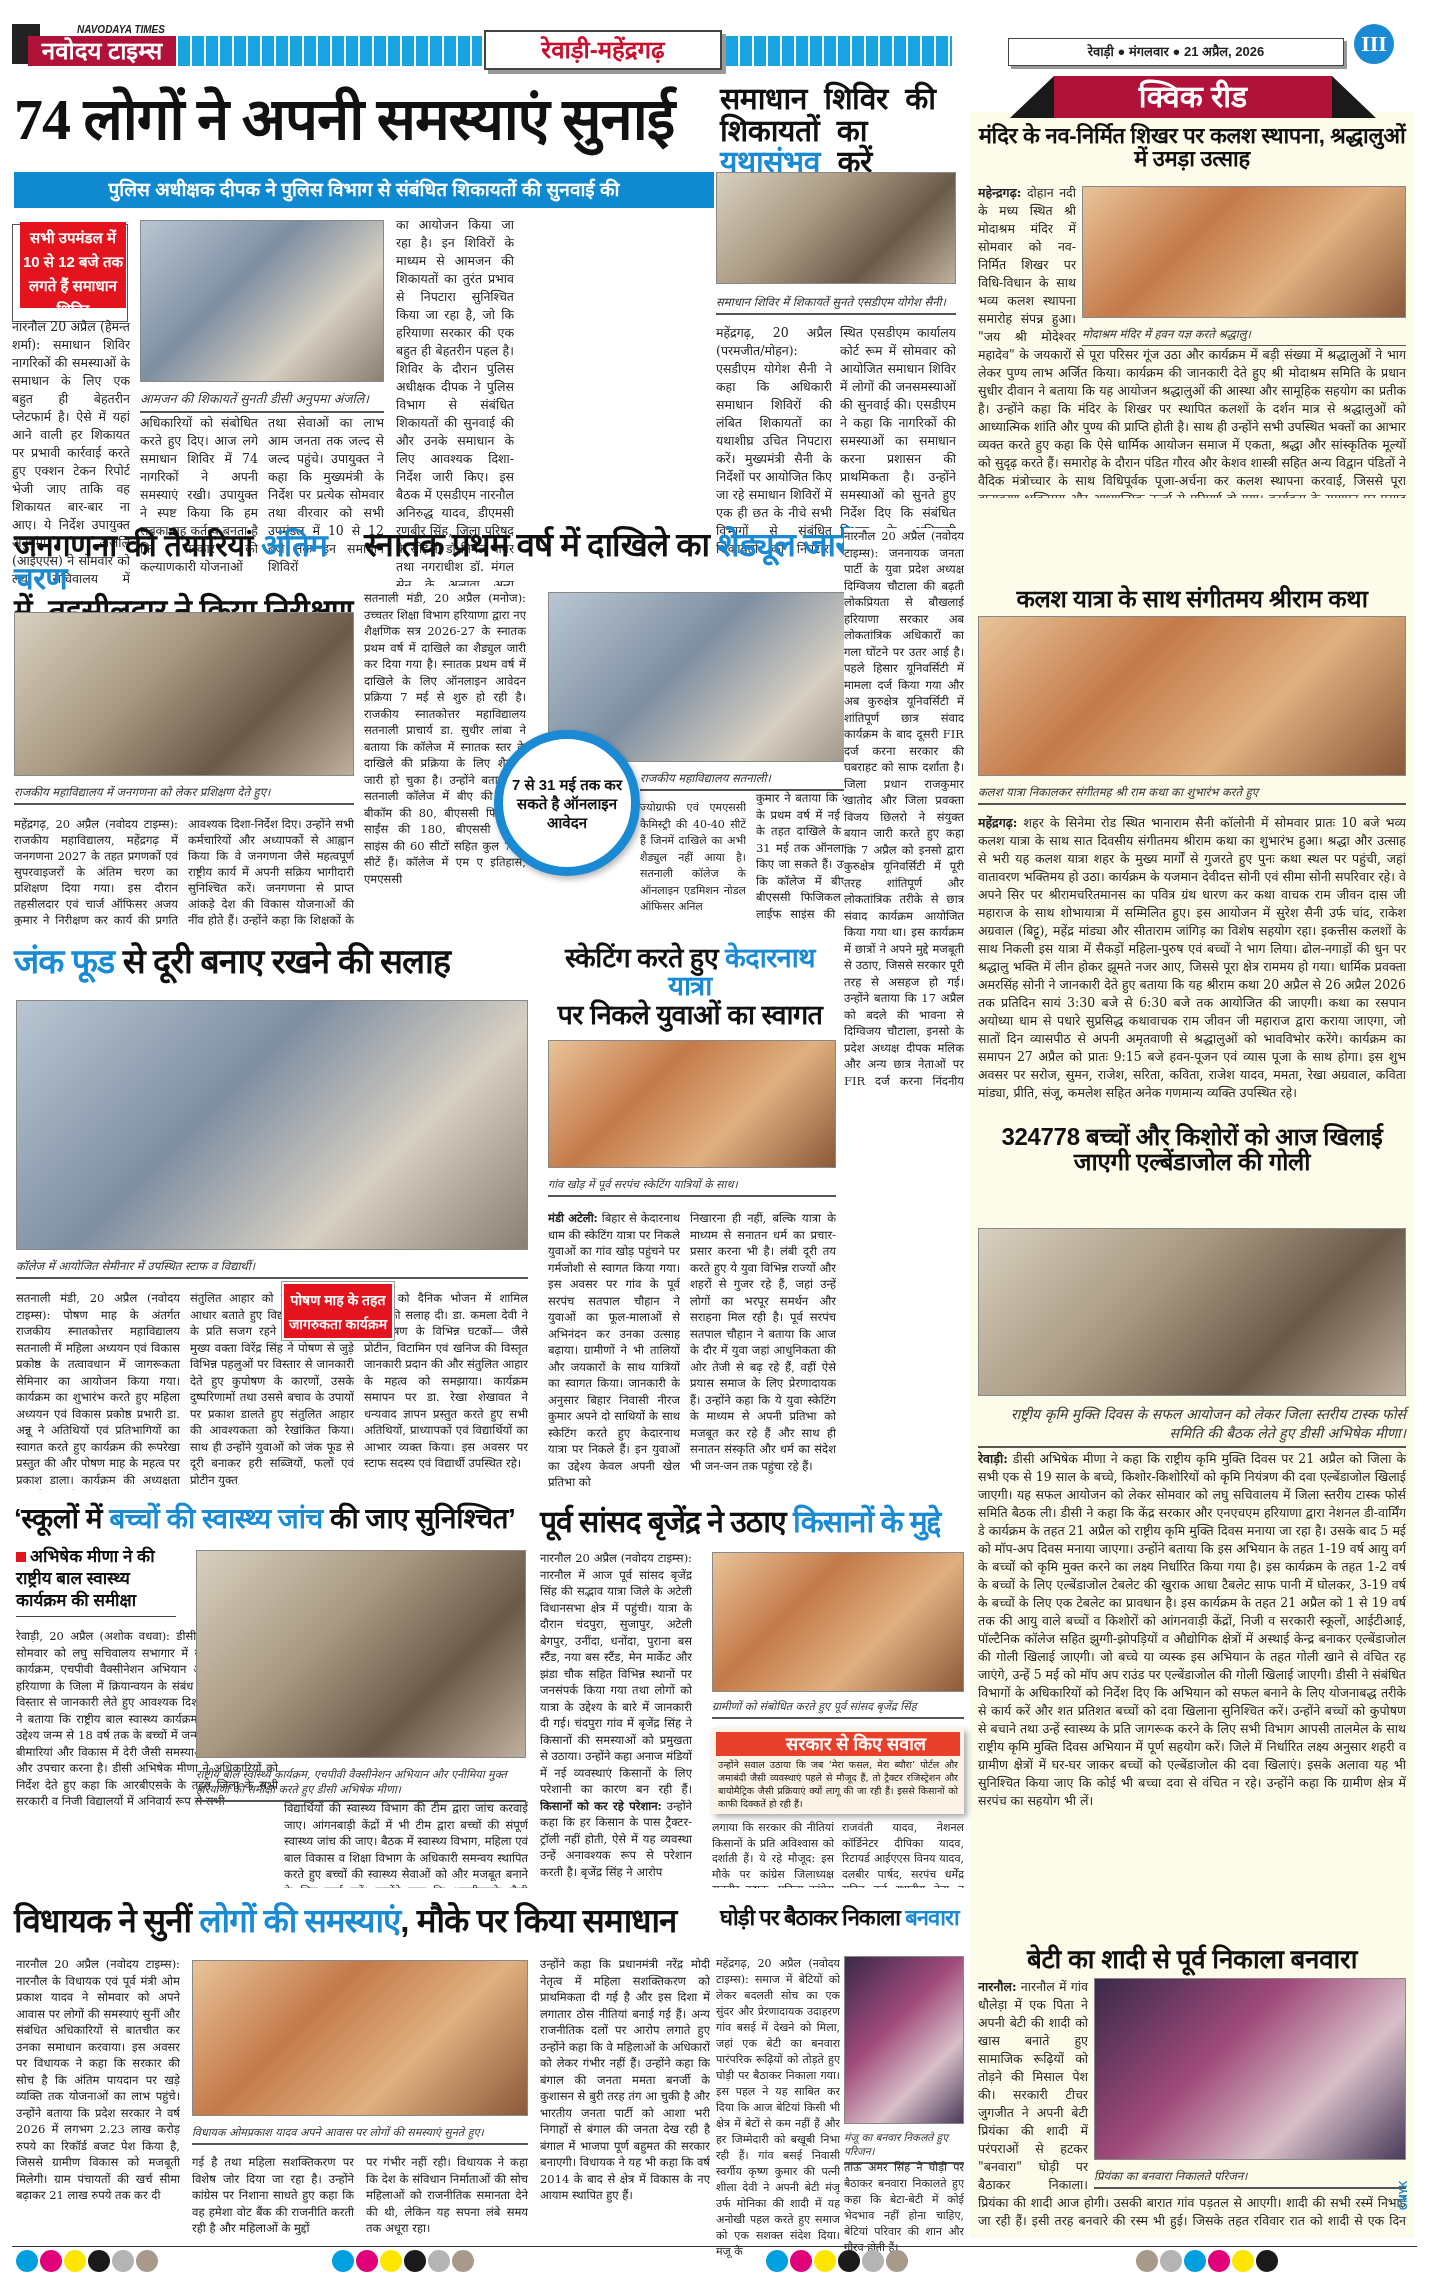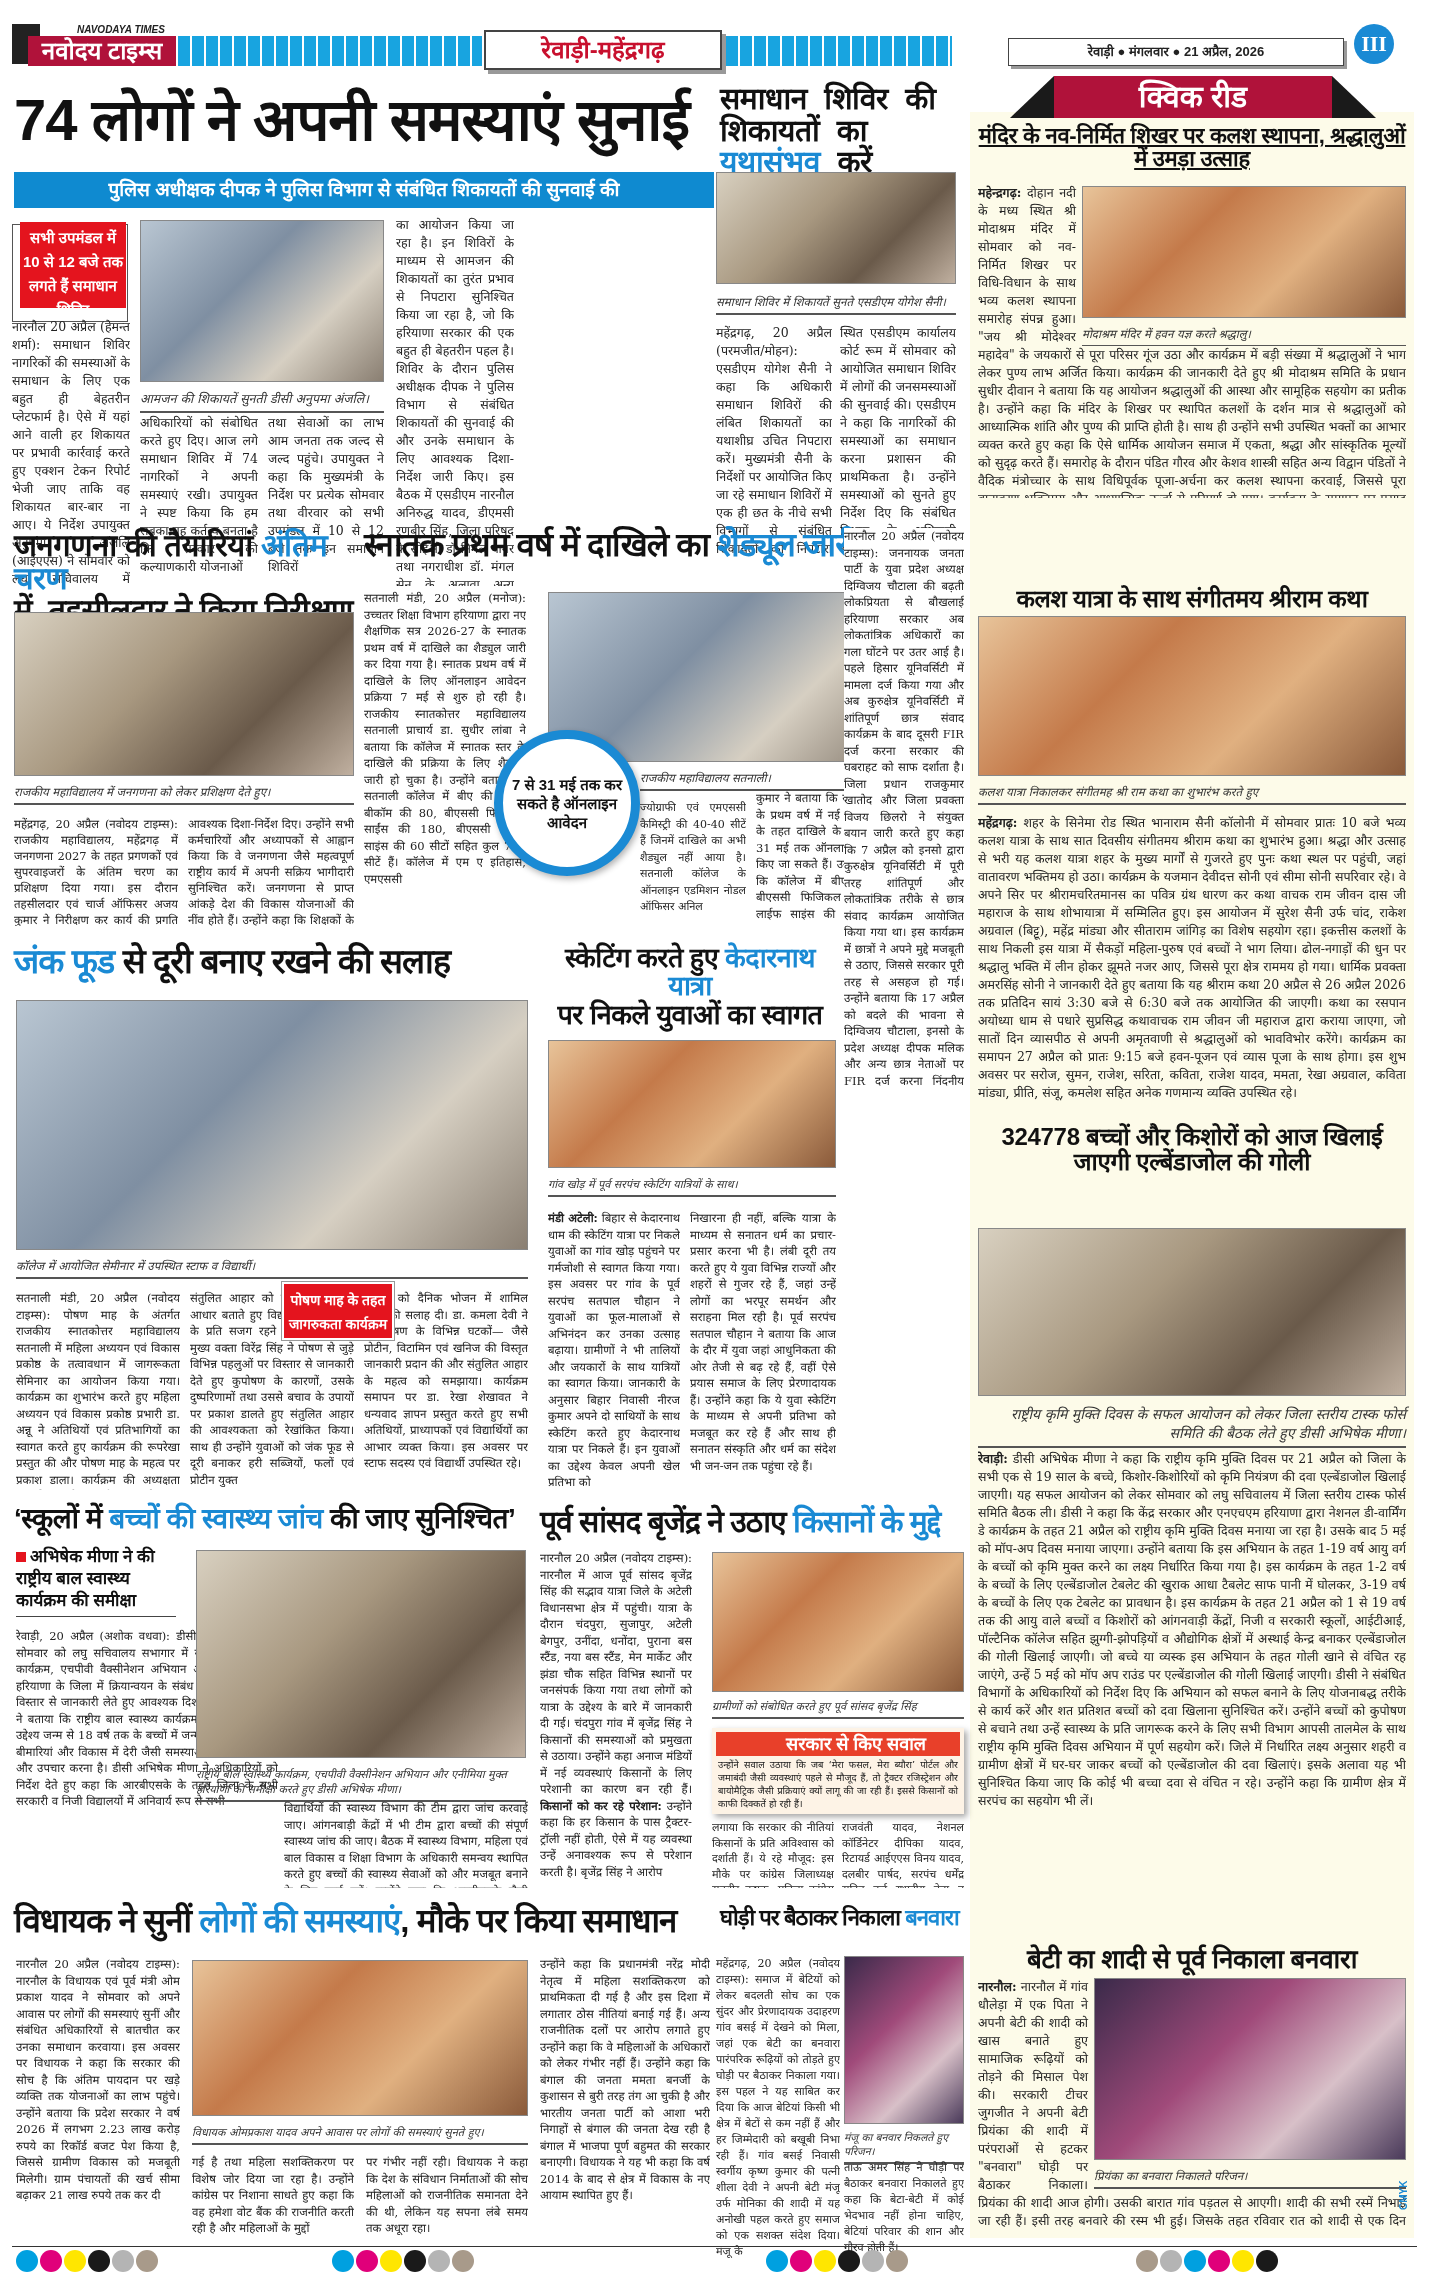--- a/index.html
+++ b/index.html
@@ -34,21 +34,21 @@
   </div>
   <div class="abs stripes" style="left:714px;top:18px;width:226px;height:30px;"></div>
   <div class="abs" style="left:996px;top:20px;width:336px;height:28px;border:1.5px solid #444;background:#fff;box-shadow:3px 3px 0 #999;">
     <div style="text-align:center;font:bold 13px/26px 'Liberation Sans',sans-serif;color:#222;">रेवाड़ी ● मंगलवार ● 21 अप्रैल, 2026</div>
   </div>
   <div class="abs" style="left:1342px;top:6px;width:40px;height:40px;border-radius:50%;background:#1a8ad4;color:#fff;font:bold 22px/40px 'Liberation Serif',serif;text-align:center;">
     <span>III</span>
   </div>
 </div>
 
-<div class="abs hl" style="left:14px;top:90px;width:700px;font-size:58px;">74 लोगों ने अपनी समस्याएं सुनाई</div>
+<div class="abs hl" style="left:14px;top:90px;width:700px;font-size:58px;font-family:Liberation Serif, serif;">74 लोगों ने अपनी समस्याएं सुनाई</div>
 <div class="abs" style="left:14px;top:172px;width:700px;height:36px;background:#0f8ad0;">
   <div style="color:#fff;font:bold 19px/36px 'Liberation Sans',sans-serif;text-align:center;">पुलिस अधीक्षक दीपक ने पुलिस विभाग से संबंधित शिकायतों की सुनवाई की</div>
 </div>
 <div class="abs" style="left:12px;top:224px;width:116px;height:98px;border:1px solid #555;"></div>
 <div class="abs redbox" style="left:20px;top:222px;width:106px;height:86px;font-size:15px;line-height:24px;padding:4px 3px;">सभी उपमंडल में 10 से 12 बजे तक लगते हैं समाधान शिविर</div>
 <div class="abs body" style="left:12px;top:318px;width:118px;height:266px;overflow:hidden;">नारनौल 20 अप्रैल (हेमन्त शर्मा): समाधान शिविर नागरिकों की समस्याओं के समाधान के लिए एक बहुत ही बेहतरीन प्लेटफार्म है। ऐसे में यहां आने वाली हर शिकायत पर प्रभावी कार्रवाई करते हुए एक्शन टेकन रिपोर्ट भेजी जाए ताकि वह शिकायत बार-बार ना आए। ये निर्देश उपायुक्त अनुपमा अंजलि (आईएएस) ने सोमवार को लघु सचिवालय में आयोजित समाधान शिविर के दौरान उपस्थित</div>
 <div class="abs photo blueish" style="left:140px;top:220px;width:244px;height:162px;"></div>
 <div class="abs cap" style="left:140px;top:386px;width:244px;">आमजन की शिकायतें सुनती डीसी अनुपमा अंजलि।</div>
 <div class="abs body" style="left:140px;top:414px;width:118px;height:170px;overflow:hidden;">अधिकारियों को संबोधित करते हुए दिए। आज लगे समाधान शिविर में 74 नागरिकों ने अपनी समस्याएं रखी। उपायुक्त ने स्पष्ट किया कि हम सबका यह कर्तव्य बनता है कि सरकार की कल्याणकारी योजनाओं</div>
 <div class="abs body" style="left:268px;top:414px;width:116px;height:170px;overflow:hidden;">तथा सेवाओं का लाभ आम जनता तक जल्द से जल्द पहुंचे। उपायुक्त ने कहा कि मुख्यमंत्री के निर्देश पर प्रत्येक सोमवार तथा वीरवार को सभी उपमंडल में 10 से 12 बजे तक इन समाधान शिविरों</div>
@@ -63,21 +63,21 @@
 <div class="abs cap" style="left:716px;top:290px;width:240px;font-size:11.5px;">समाधान शिविर में शिकायतें सुनते एसडीएम योगेश सैनी।</div>
 <div class="abs body" style="left:716px;top:324px;width:116px;height:232px;overflow:hidden;">महेंद्रगढ़, 20 अप्रैल (परमजीत/मोहन): एसडीएम योगेश सैनी ने कहा कि अधिकारी समाधान शिविरों की लंबित शिकायतों का यथाशीघ्र उचित निपटारा करें। मुख्यमंत्री सैनी के निर्देशों पर आयोजित किए जा रहे समाधान शिविरों में एक ही छत के नीचे सभी विभागों से संबंधित शिकायतों का निपटारा किया जा रहा है। एसडीएम योगेश सैनी ने स्थानीय लघु सचिवालय</div>
 <div class="abs body" style="left:840px;top:324px;width:116px;height:232px;overflow:hidden;">स्थित एसडीएम कार्यालय कोर्ट रूम में सोमवार को आयोजित समाधान शिविर में लोगों की जनसमस्याओं की सुनवाई की। एसडीएम ने कहा कि नागरिकों की समस्याओं का समाधान करना प्रशासन की प्राथमिकता है। उन्होंने समस्याओं को सुनते हुए निर्देश दिए कि संबंधित विभाग के अधिकारी समाधान शिविर में प्राप्त हो रही हर शिकायत का प्राथमिकता के आधार पर निपटारा करें।</div>
 
 <div class="abs cream" style="left:970px;top:112px;width:444px;height:2126px;"></div>
 <div class="abs" style="left:1010px;top:76px;width:366px;height:42px;">
   <div class="abs" style="left:0;top:0;width:0;height:0;border-right:44px solid #1a1a1a;border-top:42px solid transparent;"></div>
   <div class="abs mast-red" style="left:44px;top:0;width:278px;height:42px;font-size:30px;line-height:42px;text-align:center;">क्विक रीड</div>
   <div class="abs" style="left:322px;top:0;width:0;height:0;border-left:44px solid #1a1a1a;border-top:42px solid transparent;"></div>
 </div>
-<div class="abs hl" style="left:978px;top:124px;width:428px;font-size:22px;text-align:center;letter-spacing:-0.3px;text-decoration:underline;">मंदिर के नव-निर्मित शिखर पर कलश स्थापना, श्रद्धालुओं में उमड़ा उत्साह</div>
+<div class="abs hl" style="left:978px;top:124px;width:428px;font-size:22px;text-align:center;letter-spacing:-0.3px;">मंदिर के नव-निर्मित शिखर पर कलश स्थापना, श्रद्धालुओं में उमड़ा उत्साह</div>
 <div class="abs photo warm" style="left:1082px;top:186px;width:324px;height:132px;"></div>
 <div class="abs cap" style="left:1082px;top:322px;width:324px;font-size:11.5px;border-bottom:1.5px solid #555;">मोदाश्रम मंदिर में हवन यज्ञ करते श्रद्धालु।</div>
 <div class="abs body" style="left:978px;top:184px;width:428px;height:314px;overflow:hidden;">
   <div style="float:right;width:330px;height:160px;"></div>
   <b>महेन्द्रगढ़:</b>
   <span>दोहान नदी के मध्य स्थित श्री मोदाश्रम मंदिर में सोमवार को नव-निर्मित शिखर पर विधि-विधान के साथ भव्य कलश स्थापना समारोह संपन्न हुआ। "जय श्री मोदेश्वर महादेव" के जयकारों से पूरा परिसर गूंज उठा और कार्यक्रम में बड़ी संख्या में श्रद्धालुओं ने भाग लेकर पुण्य लाभ अर्जित किया। कार्यक्रम की जानकारी देते हुए श्री मोदाश्रम समिति के प्रधान सुधीर दीवान ने बताया कि यह आयोजन श्रद्धालुओं की आस्था और सामूहिक सहयोग का प्रतीक है। उन्होंने कहा कि मंदिर के शिखर पर स्थापित कलशों के दर्शन मात्र से श्रद्धालुओं को आध्यात्मिक शांति और पुण्य की प्राप्ति होती है। साथ ही उन्होंने सभी उपस्थित भक्तों का आभार व्यक्त करते हुए कहा कि ऐसे धार्मिक आयोजन समाज में एकता, श्रद्धा और सांस्कृतिक मूल्यों को सुदृढ़ करते हैं। समारोह के दौरान पंडित गौरव और केशव शास्त्री सहित अन्य विद्वान पंडितों ने वैदिक मंत्रोच्चार के साथ विधिपूर्वक पूजा-अर्चना कर कलश स्थापना करवाई, जिससे पूरा वातावरण भक्तिमय और आध्यात्मिक ऊर्जा से परिपूर्ण हो गया। कार्यक्रम के समापन पर प्रसाद वितरण किया गया, जिसमें श्रद्धालुओं ने बढ़-चढ़कर भाग लिया। इस अवसर सैकड़ों शिव भक्त उपस्थित रहे और सभी ने भक्तिभाव से पूजा-अर्चना में भाग लिया।</span>
 </div>
 <div class="abs hl" style="left:978px;top:586px;width:428px;font-size:24px;text-align:center;letter-spacing:-0.3px;">कलश यात्रा के साथ संगीतमय श्रीराम कथा</div>
 <div class="abs photo warm" style="left:978px;top:616px;width:428px;height:160px;"></div>
 <div class="abs cap" style="left:978px;top:780px;width:428px;font-size:11.5px;">कलश यात्रा निकालकर संगीतमह श्री राम कथा का शुभारंभ करते हुए</div>

